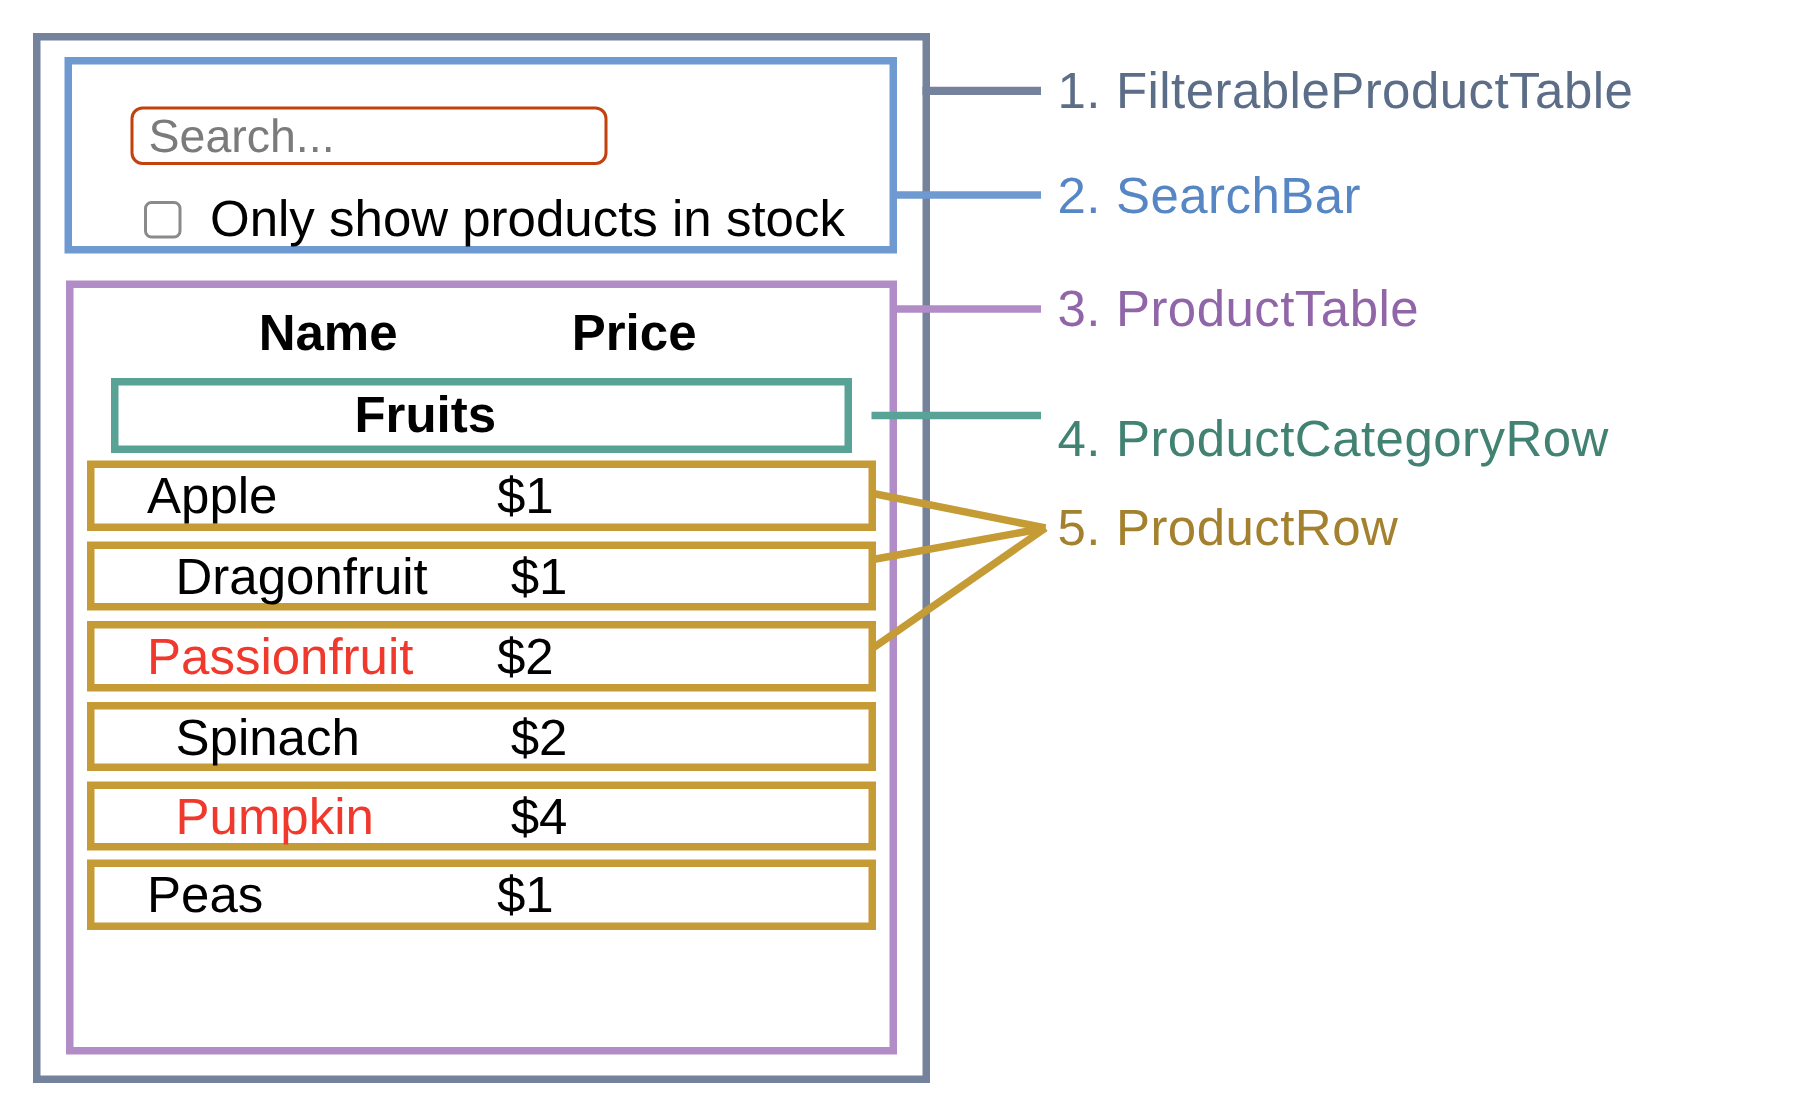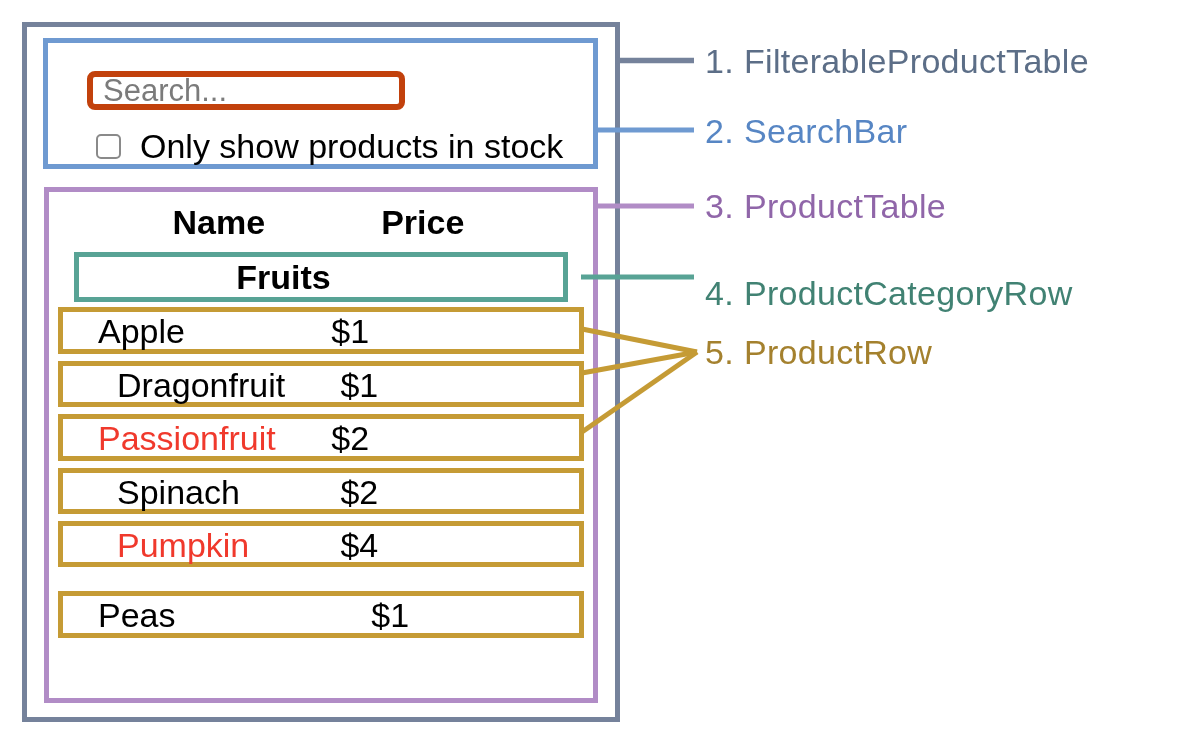--- a/index.html
+++ b/index.html
@@ -9,21 +9,21 @@
   
   .box { position:absolute; box-sizing:border-box; background:transparent; }
   .outer-box   { left:22px;  top:22px;  width:598px; height:700px; border:5px solid #75829B; }
   .search-box  { left:43px;  top:38px;  width:555px; height:131px; border:5px solid #6F9AD1; }
   .table-box   { left:44px;  top:187px; width:554px; height:516px; border:5px solid #B18CC6; }
 
   
   .search-input {
     box-sizing:border-box; display:block;
     margin:28px 0 0 39px; width:318px; height:39px;
-    border:6px solid #c2410c; border-radius:8px;
+    border:2px solid #c2410c; border-radius:8px;
     font-family:"Liberation Sans", sans-serif; font-size:31px; color:#555;
     padding:0 10px; outline:none; background:#fff;
   }
   .search-input::placeholder { color:#7B7B7B; opacity:1; }
   .checkbox-row { display:flex; align-items:center; margin:21px 0 0 48px; }
   .checkbox {
     box-sizing:border-box; width:25px; height:25px; flex:0 0 25px;
     border:2px solid #8A8A8A; border-radius:5px; background:#fff;
   }
   .checkbox-label { margin-left:19px; font-size:34px; color:#000; line-height:30px; white-space:nowrap; }
@@ -43,21 +43,21 @@
 
   .product-row {
     box-sizing:border-box; margin:0 9px; height:47px;
     border:5px solid #C59B35; display:grid; grid-template-columns:52% 48%; align-items:center;
   }
   .product-row .cell-name  { padding-left:35px; font-size:34px; color:#000; white-space:nowrap; }
   .product-row .cell-price { font-size:34px; color:#000; }
   .unstocked { color:#F0392C !important; }
 
   .mt8  { margin-top:8px; }  .mt5 { margin-top:5px; }  .mt7 { margin-top:7px; }
-  .mt16 { margin-top:16px; } .mt6 { margin-top:24px;gap:40px; }
+  .mt16 { margin-top:16px; } .mt6 { margin-top:6px; }
   .h46 { height:46px;padding-left:19px; } .h47 { height:47px; }
 
   
   .connectors { position:absolute; left:0; top:0; width:1200px; height:744px; pointer-events:none; }
 
   
   .legend-item { position:absolute; left:705px; height:42px; line-height:42px;
                  font-size:34px; white-space:nowrap; letter-spacing:0.3px; }
   .legend-item .num { margin-right:10px; }
   .li-1 { top:40px; }  .li-2 { top:110px; } .li-3 { top:185px; }

